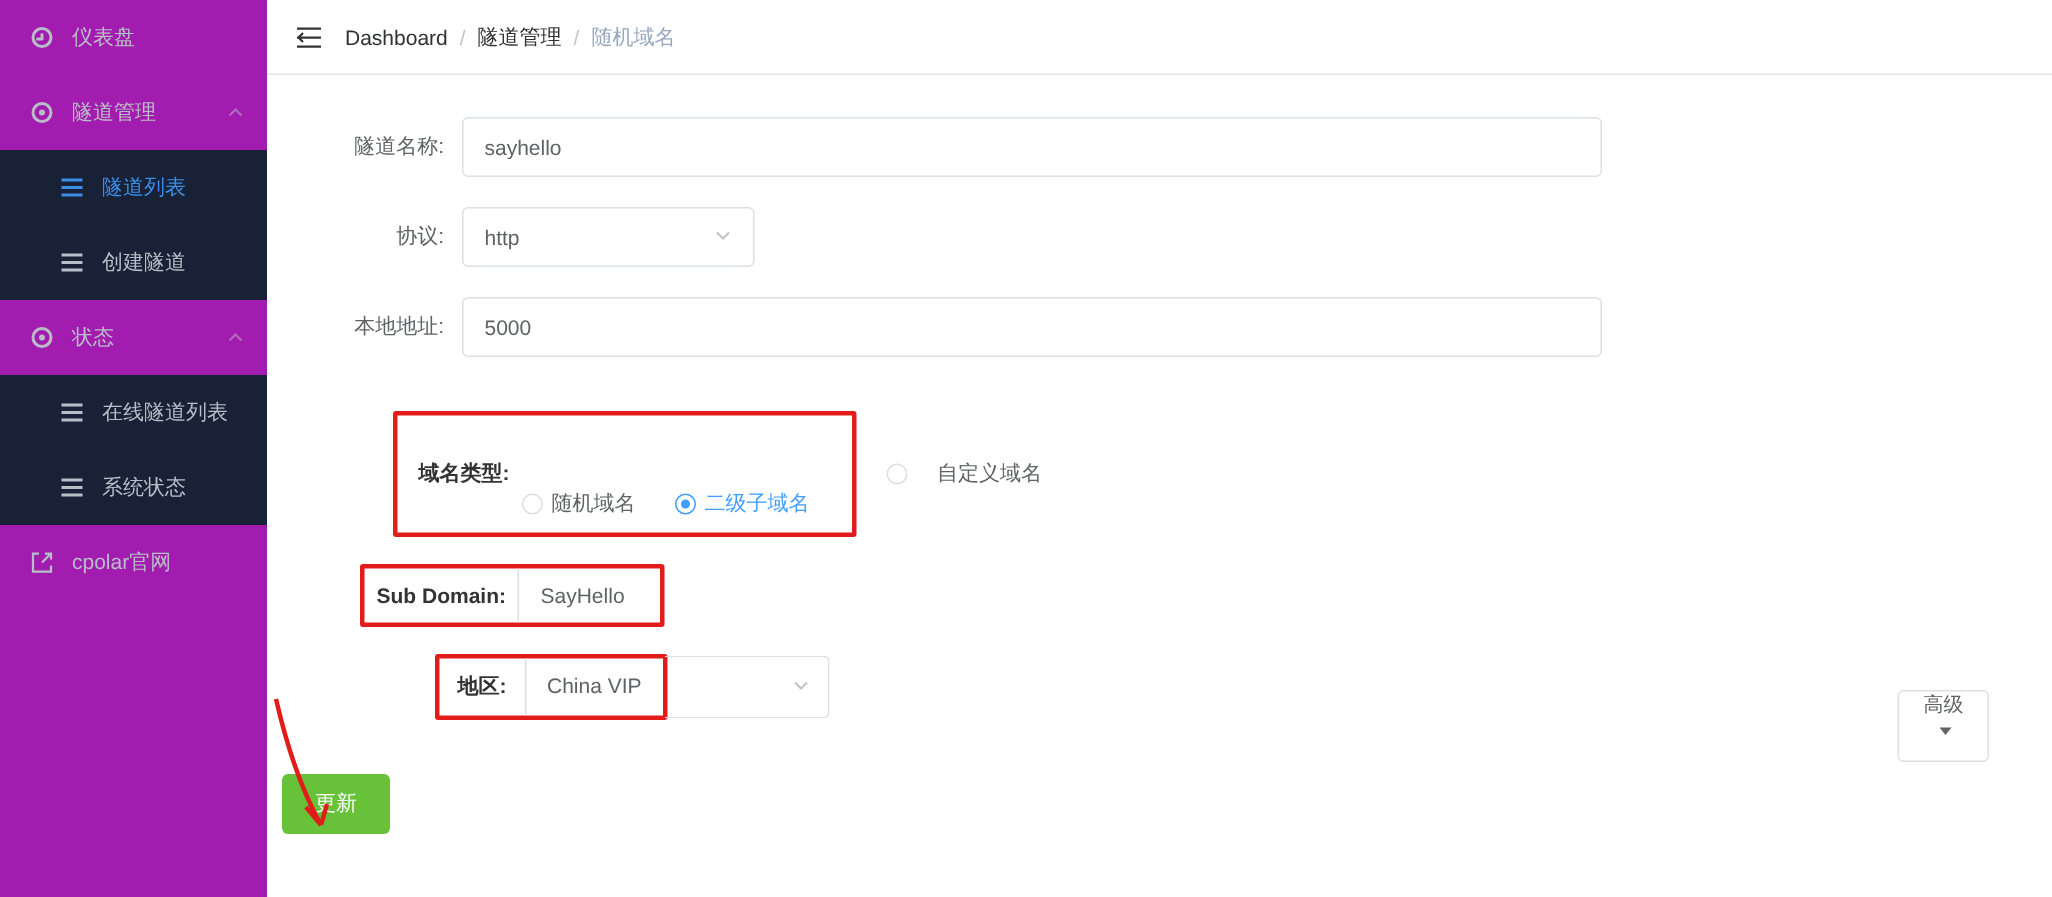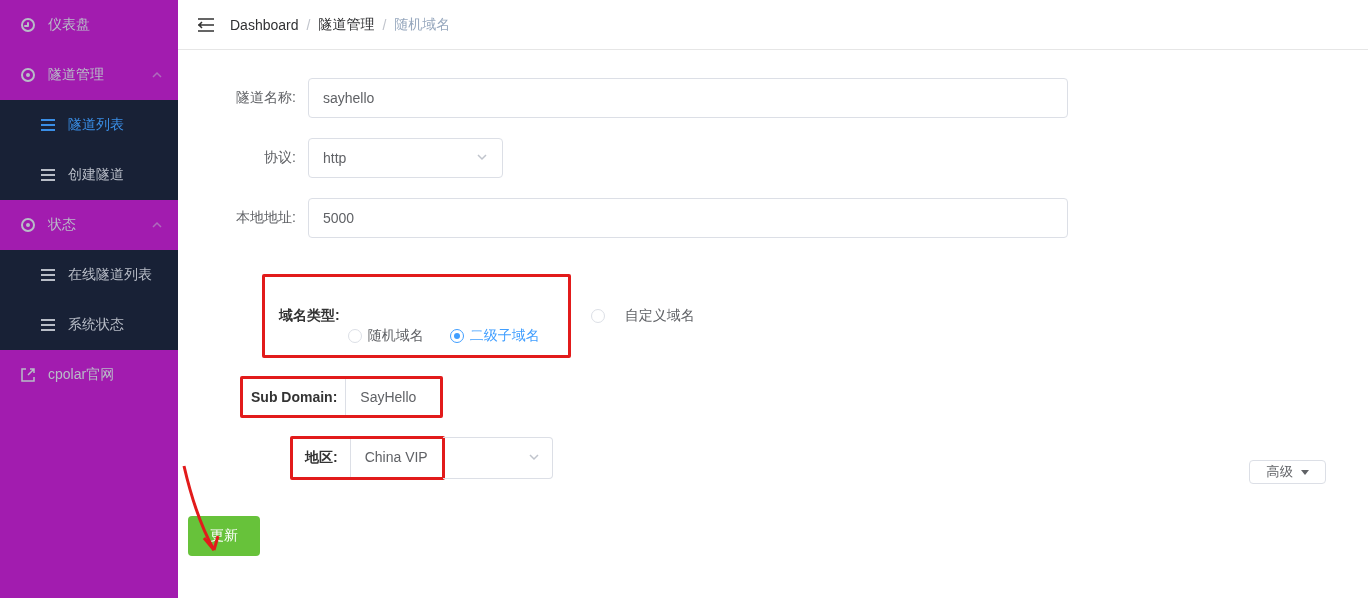--- a/index.html
+++ b/index.html
@@ -250,30 +250,31 @@
       justify-content: flex-end;
       padding-right: 12px;
       margin-left: -2px;
     }
     
     
     .advanced-btn {
       position: absolute;
       right: 42px;
       top: 410px;
-      height: 24px;
+      height: 48px;
       border: 1px solid #dcdfe6;
       border-radius: 4px;
       padding: 0 16px;
       background: #fff;
       display: flex;
       align-items: center;
       gap: 6px;
       cursor: pointer;
       color: #606266;
+      flex-direction: column;
     }
     
     
     .update-btn {
       position: absolute;
       left: 10px;
       top: 466px;
       height: 40px;
       padding: 0 22px;
       background: #67c23a;

